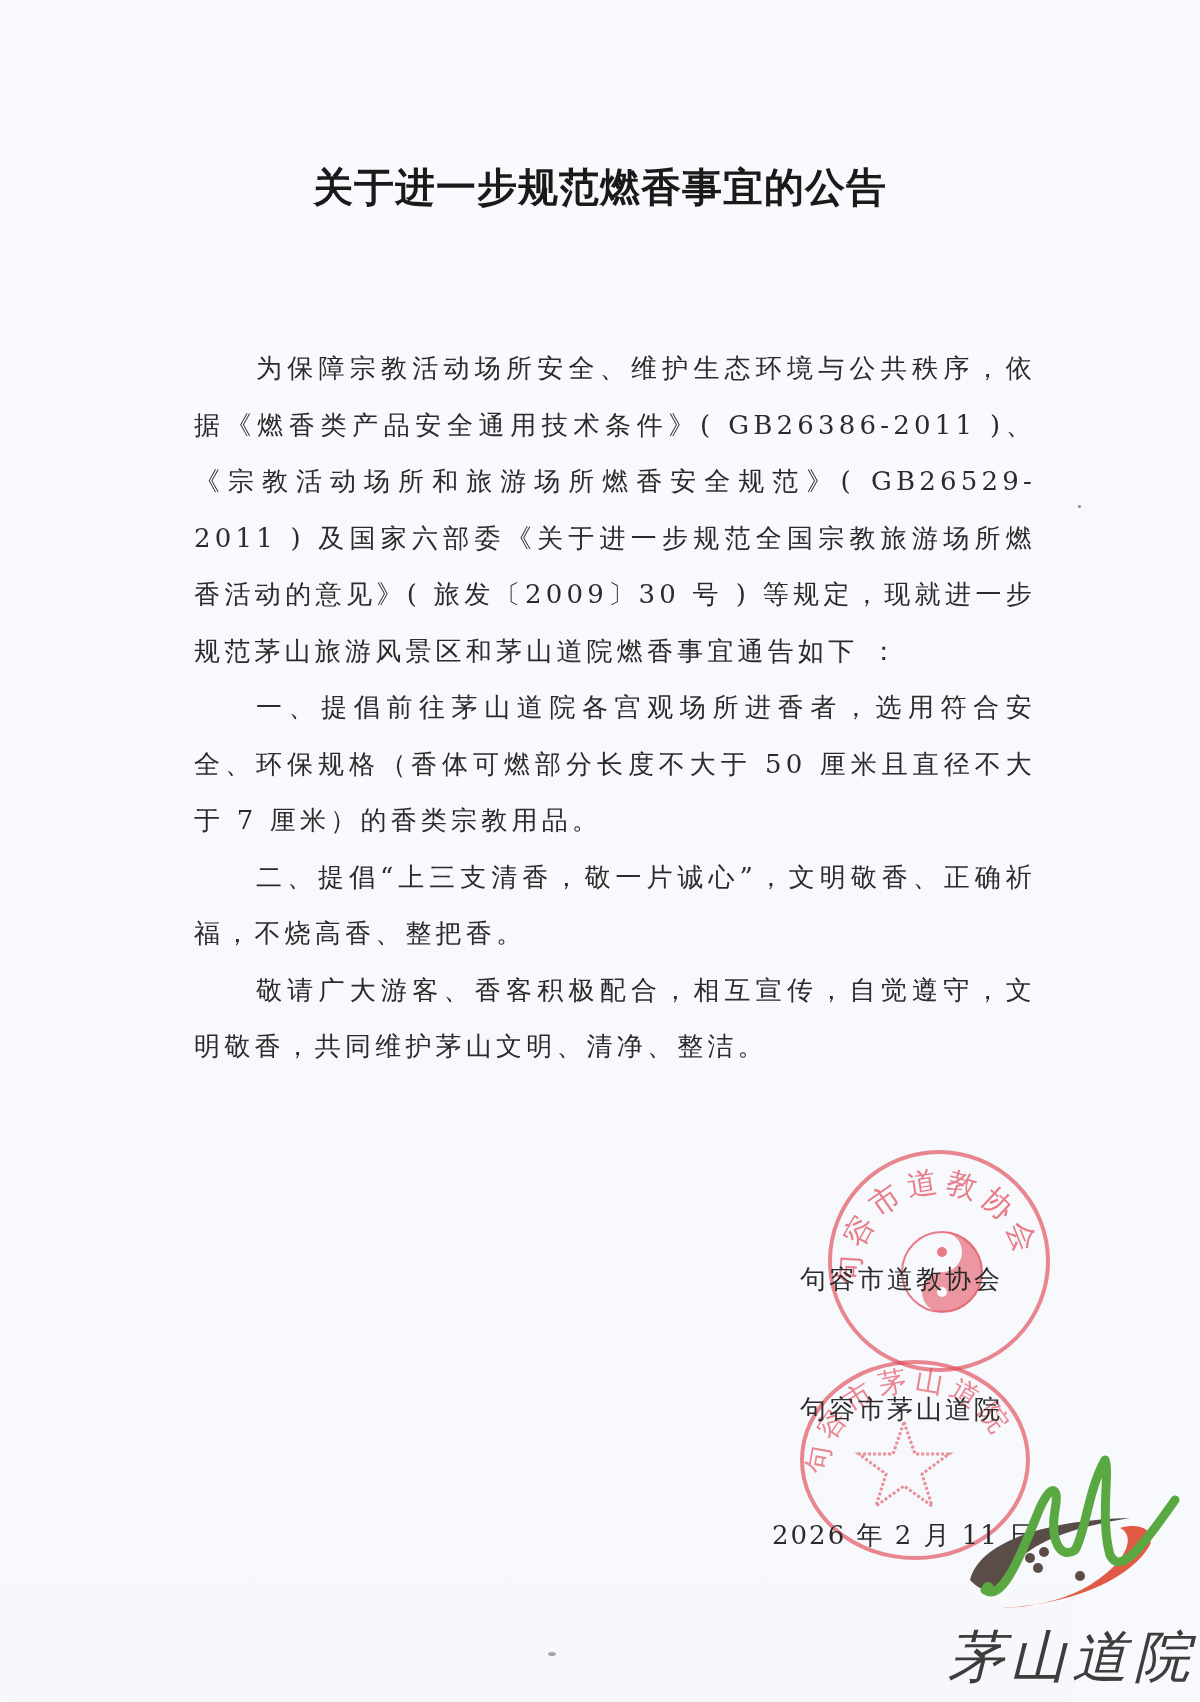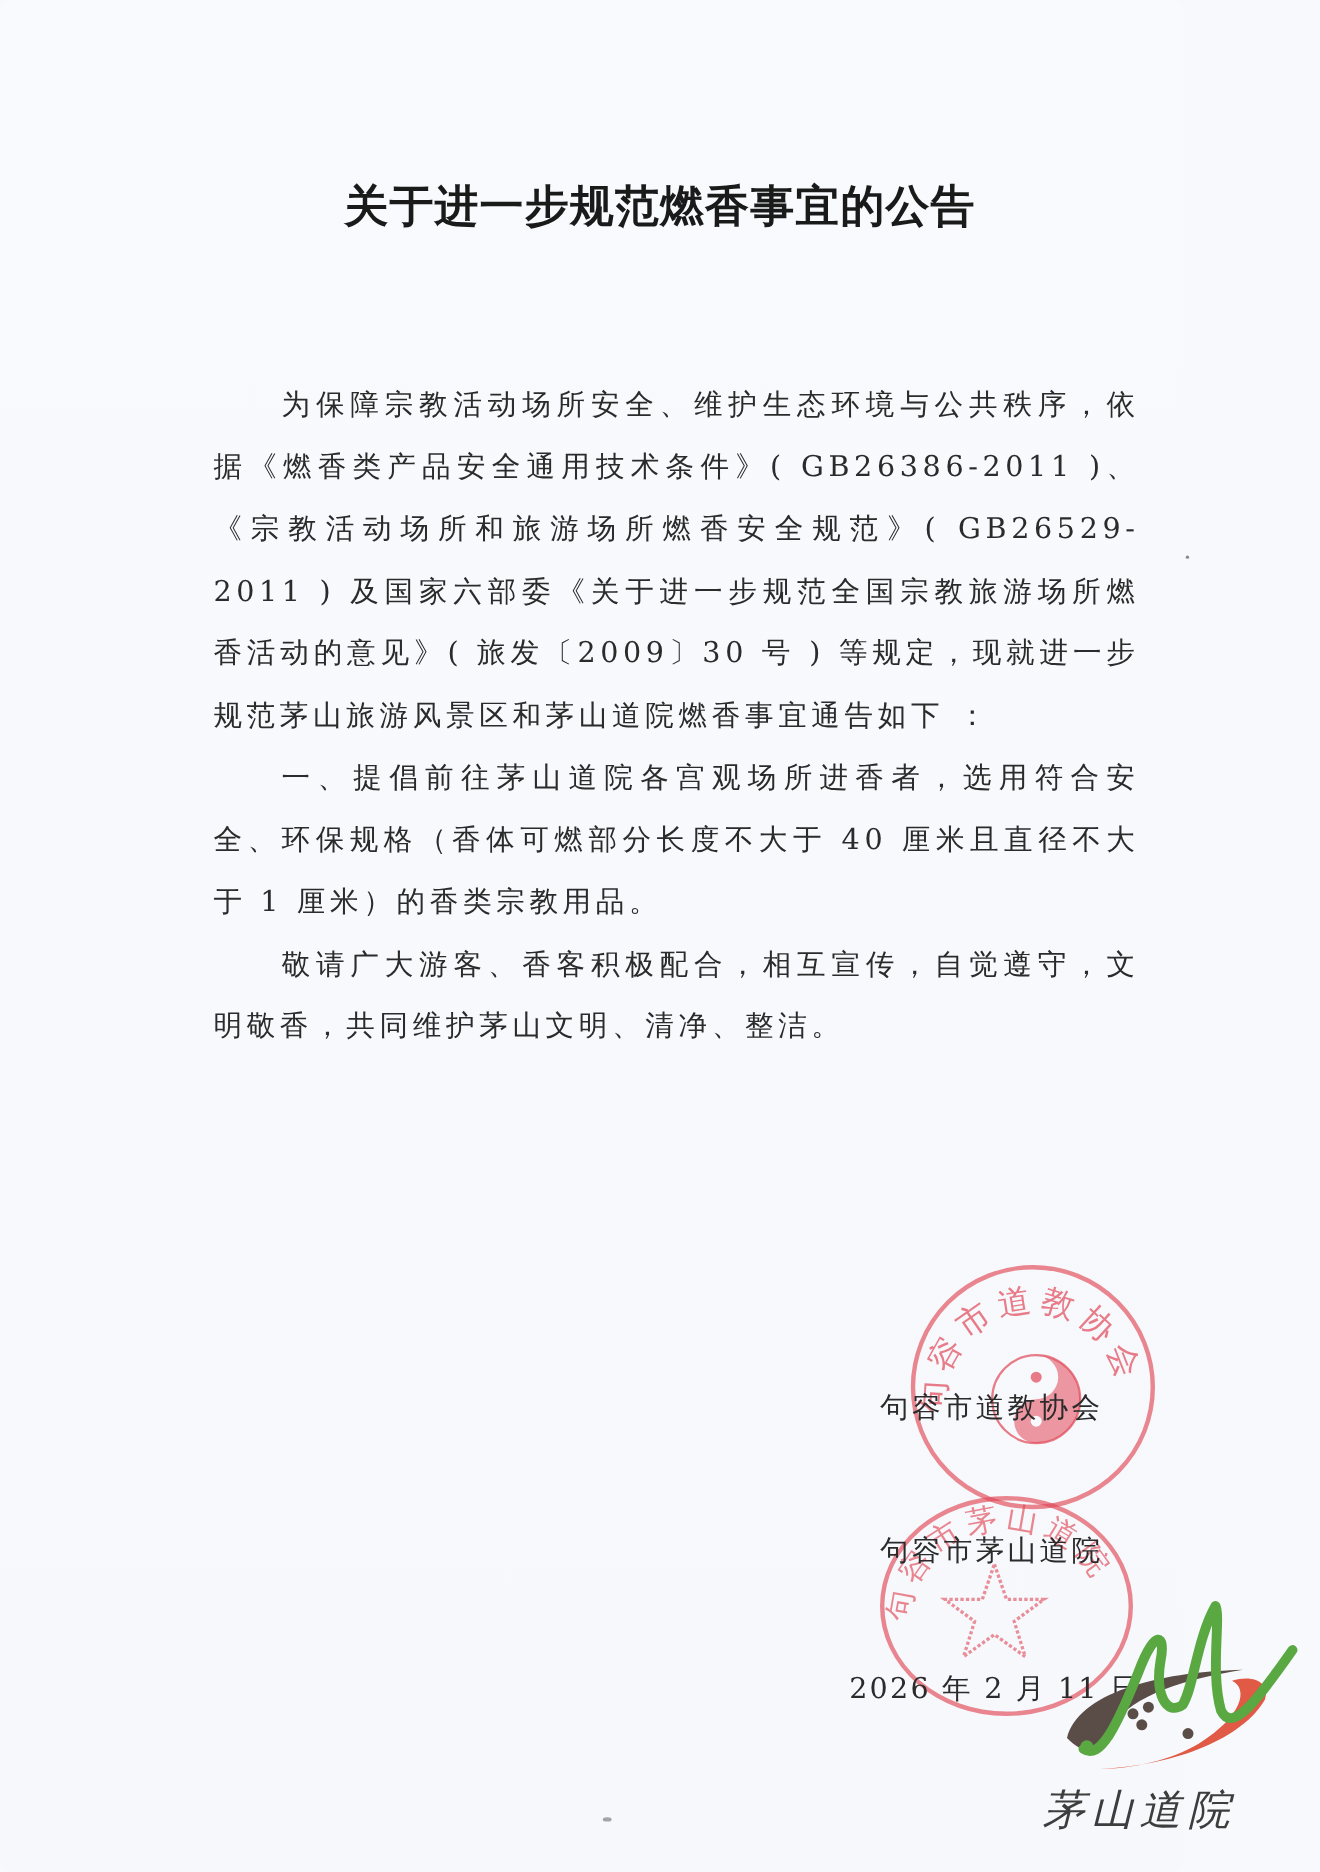--- a/index.html
+++ b/index.html
@@ -79,21 +79,21 @@
     .seal svg { position: absolute; left: 0; top: 0; }
 
     .logo {
       position: absolute;
       left: 960px; top: 1440px;
       width: 240px; height: 262px;
     }
     .logo-text {
       position: absolute;
       left: 948px; top: 1620px;
-      font-size: 38px;
+      font-size: 56px;
       letter-spacing: 6px;
       color: #3d3d3d;
       font-family: "DejaVu Serif", "Liberation Serif", serif;
       font-style: italic;
       white-space: nowrap;
     }
     .speck {
       position: absolute;
       left: 548px; top: 1652px;
       width: 8px; height: 4px;
@@ -110,21 +110,22 @@
   </style>
 </head>
 <body>
 
 <div class="page">
 
   <div class="title">关于进一步规范燃香事宜的公告</div>
 
   <div class="body-text">
     <p>为保障宗教活动场所安全、维护生态环境与公共秩序，依据《燃香类产品安全通用技术条件》( GB26386-2011 )、《宗教活动场所和旅游场所燃香安全规范》( GB26529-2011 ) 及国家六部委《关于进一步规范全国宗教旅游场所燃香活动的意见》( 旅发〔2009〕30 号 ) 等规定，现就进一步规范茅山旅游风景区和茅山道院燃香事宜通告如下 ：</p>
-    <p>一、提倡前往茅山道院各宫观场所进香者，选用符合安全、环保规格（香体可燃部分长度不大于 40 厘米且直径不大于 1 厘米）的香类宗教用品。</p>
+    <p>一、提倡前往茅山道院各宫观场所进香者，选用符合安全、环保规格（香体可燃部分长度不大于 50 厘米且直径不大于 7 厘米）的香类宗教用品。</p>
+    <p>二、提倡“上三支清香，敬一片诚心”，文明敬香、正确祈福，不烧高香、整把香。</p>
     <p>敬请广大游客、香客积极配合，相互宣传，自觉遵守，文明敬香，共同维护茅山文明、清净、整洁。</p>
   </div>
 
   <div class="seal seal1">
     <svg width="214" height="214" viewBox="0 0 214 214">
       <defs>
         <path id="arc1" d="M 30 140 A 80 80 0 1 1 184 140" fill="none"></path>
       </defs>
       <text font-size="30" fill="rgba(225,70,85,0.7)" font-family="DejaVu Serif, serif" letter-spacing="6">
         <textPath href="#arc1" startOffset="3%">句容市道教协会</textPath>

